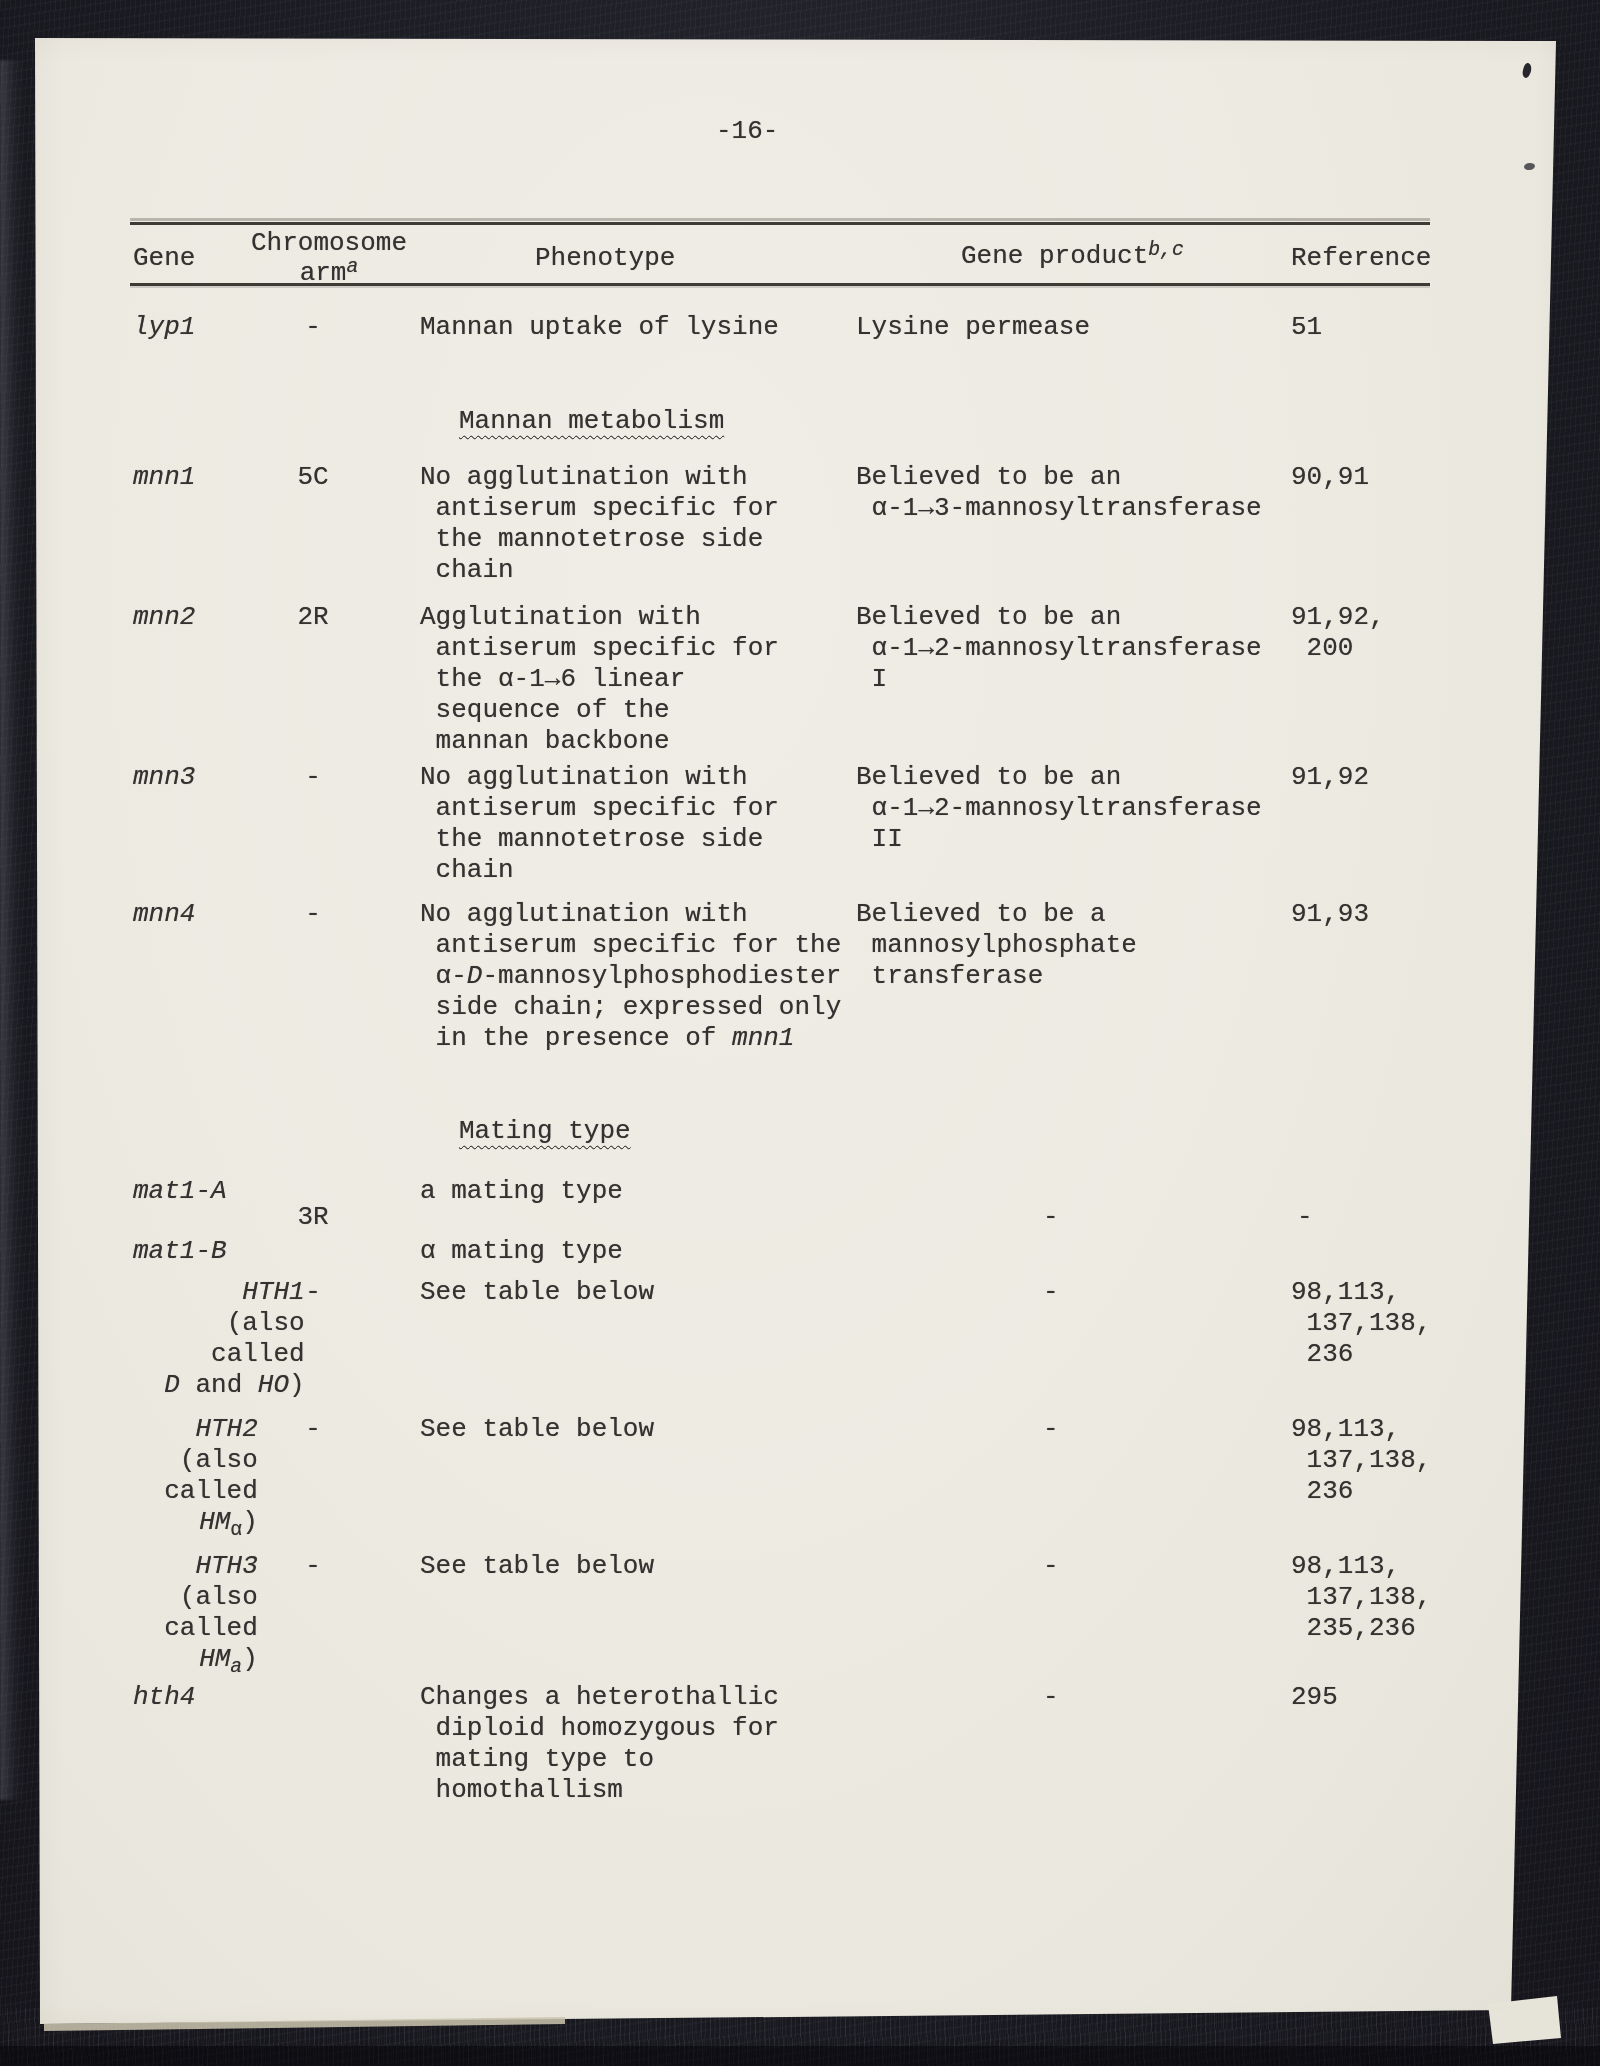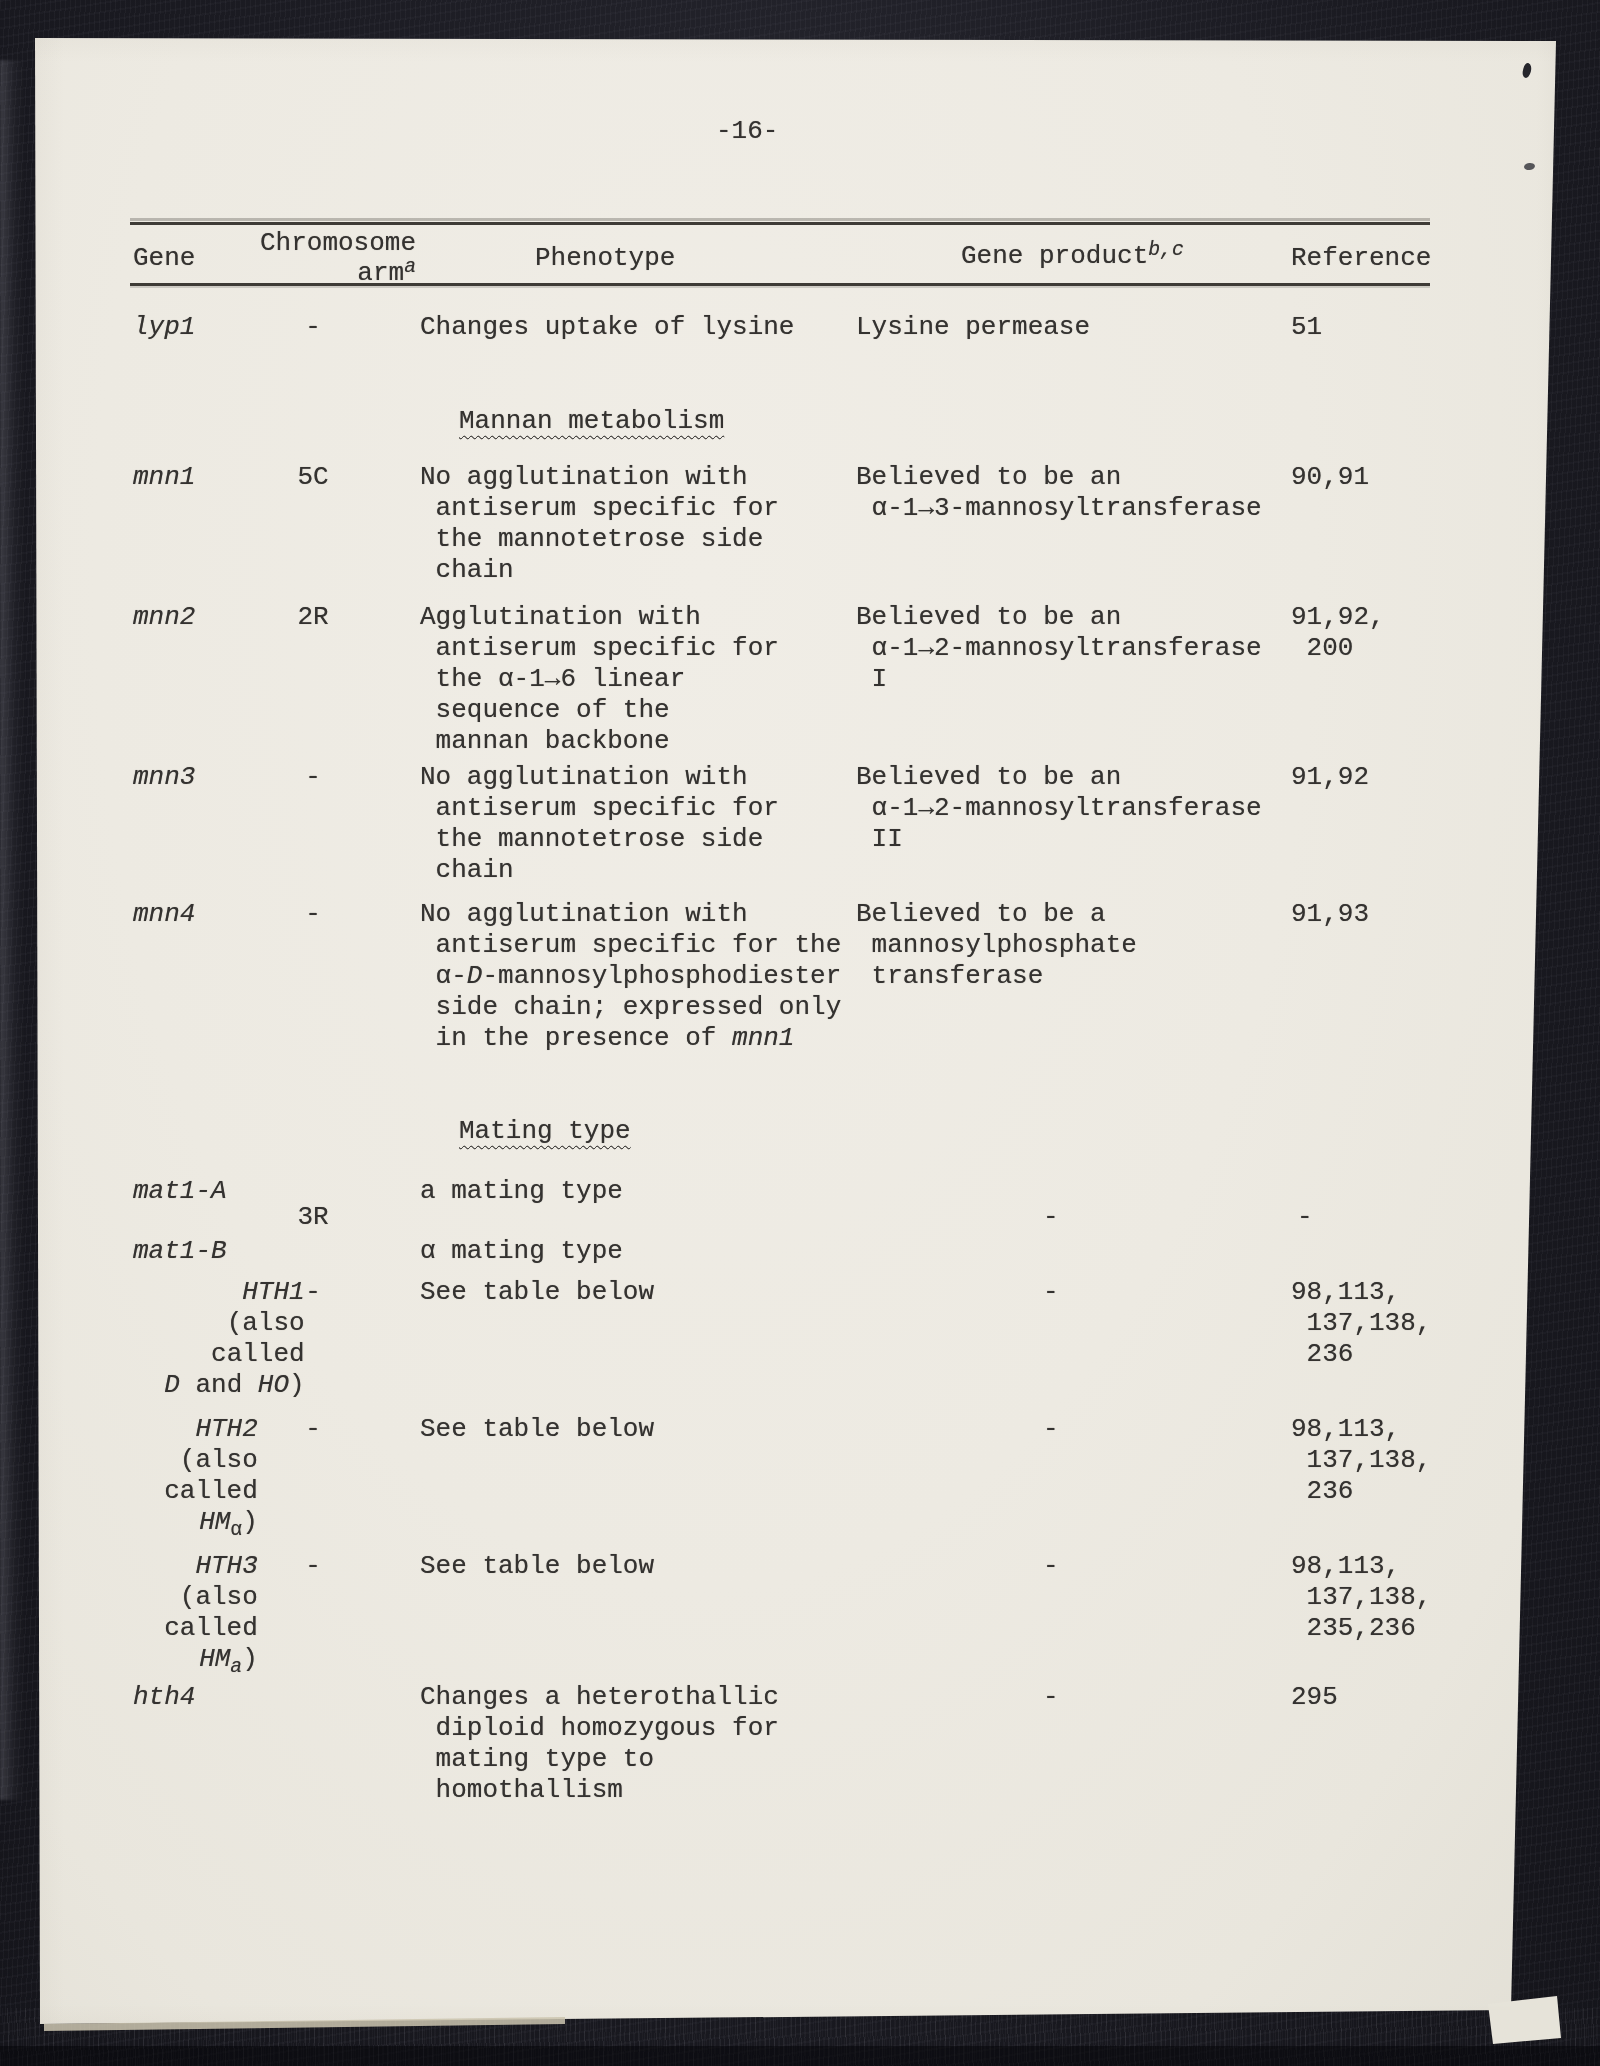--- a/index.html
+++ b/index.html
@@ -38,21 +38,21 @@
   .speck-1{left:1523px;top:63px;width:8px;height:15px;background:#26262c;border-radius:45% 55% 50% 50%;transform:rotate(14deg);}
   .speck-2{left:1524px;top:163px;width:11px;height:7px;background:#3c3c42;border-radius:50%;opacity:.85;transform:rotate(-8deg);}
 
   
   .content{position:absolute;inset:0;color:#343230;font-size:26px;line-height:31px;
            text-shadow:0 0 .7px rgba(52,50,46,.6);}
   .content i{font-style:italic;}
   .abs{position:absolute;white-space:pre;}
   .pagenum{left:716px;top:116px;}
   .hdr-gene{left:133px;top:243px;}
-  .hdr-chrom{left:242px;top:228px;width:174px;text-align:right;white-space:pre;line-height:30px;}
+  .hdr-chrom{left:242px;top:228px;width:174px;text-align:center;white-space:pre;line-height:30px;}
   .hdr-phen{left:535px;top:243px;text-align:center;}
   .hdr-prod{left:961px;top:241px;text-align:center;}
   .hdr-ref{left:1291px;top:243px;}
   sup{font-size:.76em;position:relative;top:-.42em;vertical-align:baseline;line-height:0;}
   sub{font-size:.76em;position:relative;top:.32em;vertical-align:baseline;line-height:0;}
   .rule{position:absolute;left:130px;width:1300px;background:#3e3b36;}
   .rule-top{top:222px;height:3px;box-shadow:0 -4px 0 rgba(62,59,54,.30);}
   .rule-mid{top:283px;height:3px;box-shadow:0 2px 0 rgba(62,59,54,.18);}
   .section{position:absolute;left:420px;white-space:pre;
     text-decoration:underline;text-decoration-style:wavy;
@@ -90,21 +90,21 @@
     <div class="abs hdr-chrom">Chromosome
 arm<sup><i>a</i></sup></div>
     <div class="abs hdr-phen">Phenotype</div>
     <div class="abs hdr-prod">Gene product<sup><i>b,c</i></sup></div>
     <div class="abs hdr-ref">Reference</div>
     <div class="rule rule-mid"></div>
 
     <div class="row" style="top:312px">
       <div class="cell gene"><i>lyp1</i></div>
       <div class="cell arm">-</div>
-      <div class="cell phen">Changes uptake of lysine</div>
+      <div class="cell phen">Mannan uptake of lysine</div>
       <div class="cell prod">Lysine permease</div>
       <div class="cell ref">51</div>
     </div>
 
     <div class="section" style="top:406px">Mannan metabolism</div>
 
     <div class="row" style="top:462px">
       <div class="cell gene"><i>mnn1</i></div>
       <div class="cell arm">5C</div>
       <div class="cell phen">No agglutination with

